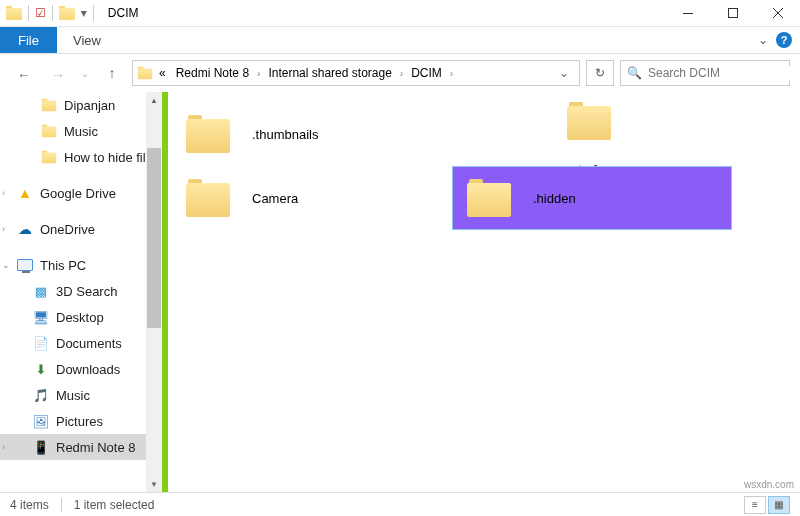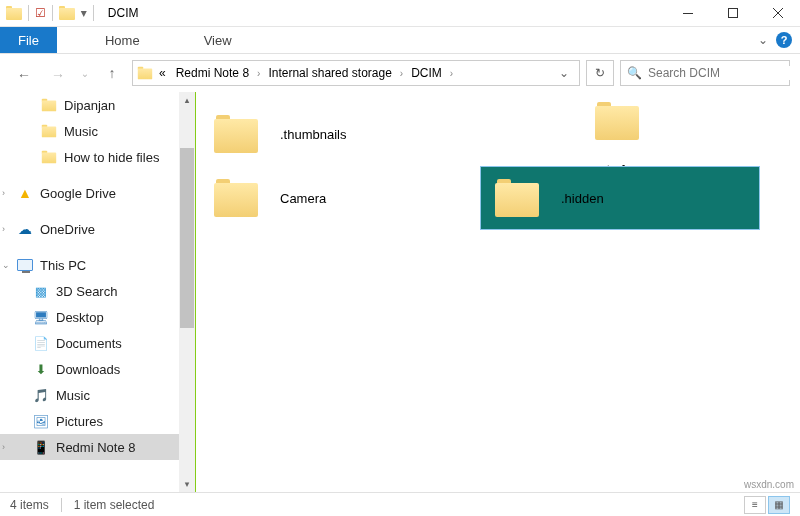--- a/index.html
+++ b/index.html
@@ -11,61 +11,61 @@
     .folder-glyph { width: 16px; height: 14px; display: inline-block; position: relative; }
     .folder-glyph::before { content: ""; position: absolute; top: 0; left: 0; width: 6px; height: 3px; background: #f8d876; border-radius: 1px 1px 0 0; }
     .folder-glyph::after { content: ""; position: absolute; top: 2px; left: 0; width: 16px; height: 12px; background: linear-gradient(#ffe9a6,#f8d876); border-radius: 1px; }
     .tb-sep { width: 1px; height: 16px; background: #ccc; }
     .check-icon { color: #c0392b; font-size: 12px; }
     .titlebar-title { margin-left: 8px; font-size: 12px; }
     .window-controls { margin-left: auto; display: flex; }
     .win-btn { width: 45px; height: 27px; display: flex; align-items: center; justify-content: center; font-size: 12px; color: #333; }
 
     
-    .ribbon { height: 27px; display: flex; align-items: stretch; border-bottom: 1px solid #e1e1e1; gap: 32px; }
+    .ribbon { height: 27px; display: flex; align-items: stretch; border-bottom: 1px solid #e1e1e1; }
     .ribbon-file { background: #1979ca; color: #fff; padding: 0 18px; display: flex; align-items: center; font-size: 13px; }
     .ribbon-tab { padding: 0 16px; display: flex; align-items: center; font-size: 13px; color: #444; }
     .ribbon-right { margin-left: auto; display: flex; align-items: center; padding-right: 8px; gap: 8px; }
     .help-icon { width: 16px; height: 16px; border-radius: 50%; background: #1979ca; color: #fff; display: flex; align-items: center; justify-content: center; font-size: 11px; font-weight: bold; }
 
     
     .navrow { height: 38px; display: flex; align-items: center; padding: 0 10px; gap: 6px; }
     .nav-btn { width: 28px; height: 28px; display: flex; align-items: center; justify-content: center; color: #666; font-size: 14px; }
     .nav-btn.disabled { color: #bbb; }
     .addressbar { flex: 1; height: 26px; border: 1px solid #ccc; display: flex; align-items: center; padding: 0 4px; gap: 2px; }
     .crumb { padding: 0 4px; font-size: 12px; }
     .crumb-sep { color: #888; font-size: 10px; padding: 0 2px; }
     .addr-drop { margin-left: auto; color: #666; padding: 0 6px; }
     .refresh-btn { width: 28px; height: 26px; border: 1px solid #ccc; display: flex; align-items: center; justify-content: center; color: #555; }
     .searchbox { width: 170px; height: 26px; border: 1px solid #ccc; display: flex; align-items: center; padding: 0 6px; gap: 6px; color: #888; }
     .search-input { border: none; outline: none; flex: 1; font-size: 12px; }
 
     
     .main { display: flex; height: 400px; }
-    .sidebar { width: 196px; border-right: 1px solid #84cc16; overflow: hidden; position: relative; }
+    .sidebar { width: 168px; border-right: 6px solid #84cc16; overflow: hidden; position: relative; }
     .tree-item { height: 26px; display: flex; align-items: center; gap: 6px; font-size: 13px; color: #222; white-space: nowrap; }
     .ind1 { padding-left: 32px; }
     .ind0 { padding-left: 16px; }
     .tree-item.selected { background: #d8d8d8; }
     .tree-item.qa { padding-left: 40px; }
     .icon-slot { width: 18px; height: 18px; display: flex; align-items: center; justify-content: center; flex-shrink: 0; }
     .pc-icon { width: 16px; height: 12px; border: 1px solid #4a90d9; border-radius: 1px; background: #eaf3fb; position: relative; }
     .pc-icon::after { content: ""; position: absolute; left: 4px; bottom: -3px; width: 8px; height: 2px; background: #777; }
     .cloud-icon { color: #0a64a4; font-size: 14px; }
     .gdrive-icon { color: #f4b400; font-size: 14px; }
     .caret { position: absolute; left: 2px; color: #888; font-size: 9px; }
     .scrollbar-y { position: absolute; right: 0; top: 0; bottom: 0; width: 16px; background: #f0f0f0; display: flex; flex-direction: column; align-items: center; }
     .scroll-arrow { height: 16px; display: flex; align-items: center; justify-content: center; color: #666; font-size: 9px; width: 100%; }
     .scroll-thumb { width: 14px; background: #c2c2c2; margin: 0 auto; }
 
     .content { flex: 1; padding: 10px 4px; position: relative; }
     .items-grid { display: flex; flex-wrap: wrap; gap: 0; }
     .item-cell { width: 280px; height: 64px; display: flex; align-items: center; gap: 22px; padding-left: 14px; }
     .item-cell.col2 { width: 260px; flex-direction: column; }
-    .item-cell.selected { background: #0f766e; border: 1px solid #8cc5ec; }
+    .item-cell.selected { background: #8b5cf6; border: 1px solid #8cc5ec; }
     .big-folder { width: 44px; height: 38px; position: relative; flex-shrink: 0; }
     .big-folder::before { content: ""; position: absolute; top: 0; left: 2px; width: 14px; height: 6px; background: #f3cf74; border-radius: 2px 2px 0 0; }
     .big-folder::after { content: ""; position: absolute; top: 4px; left: 0; width: 44px; height: 34px; background: linear-gradient(#ffe9a6,#f3cf74); border-radius: 2px; }
     .item-label { font-size: 13px; }
 
     
     .statusbar { height: 24px; border-top: 1px solid #e1e1e1; display: flex; align-items: center; padding: 0 10px; font-size: 12px; color: #555; gap: 4px; }
     .status-sep { width: 1px; height: 14px; background: #ccc; margin: 0 8px; }
     .view-toggles { margin-left: auto; display: flex; gap: 2px; }
     .view-btn { width: 22px; height: 18px; border: 1px solid #ccc; display: flex; align-items: center; justify-content: center; font-size: 10px; color: #555; }
@@ -100,21 +100,20 @@
     <div class="win-btn win-close">
       <svg width="10" height="10">
           <path d="M0 0 L10 10 M10 0 L0 10" stroke="#333" stroke-width="1"></path>
         </svg>
     </div>
   </div>
 </div>
 
 <div class="ribbon">
   <div class="ribbon-file">File</div>
-  <div class="ribbon-tab">Home</div>
   <div class="ribbon-tab">View</div>
   <div class="ribbon-right">
     <span style="color:#666;">⌄</span>
     <span class="help-icon">?</span>
   </div>
 </div>
 
 <div class="navrow">
   <div class="nav-btn">←</div>
   <div class="nav-btn disabled">→</div>

